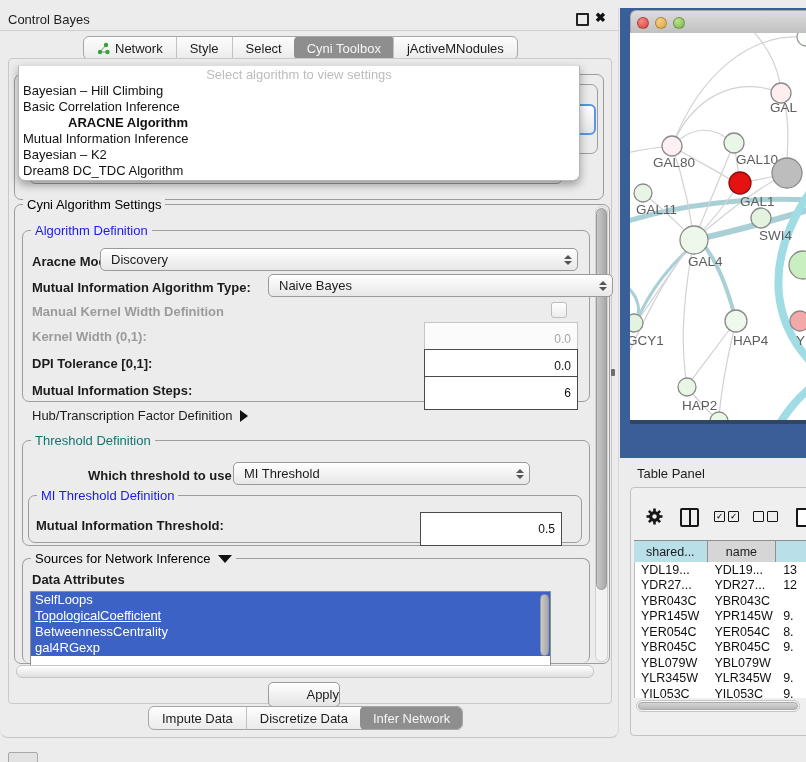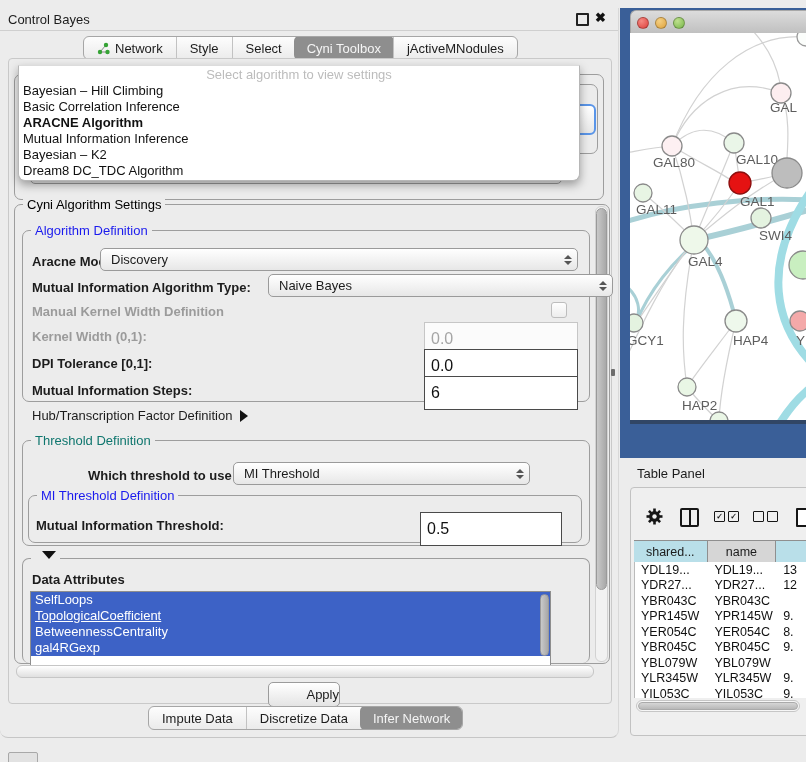--- a/index.html
+++ b/index.html
@@ -41,33 +41,33 @@
   .green-t{color:#0f766e;}
 
   .combo{border:1px solid #9a9a9a;border-radius:5px;background:linear-gradient(#ffffff,#e7e7e7);
     display:flex;align-items:center;font-size:13px;color:#1c1c1c;padding-left:10px;box-sizing:border-box;}
   .combo .val{flex:1;overflow:hidden;white-space:nowrap;}
   .spinners{width:18px;display:flex;flex-direction:column;align-items:center;justify-content:center;gap:2px;}
   .spinners i{display:block;width:0;height:0;border-left:4px solid transparent;border-right:4px solid transparent;}
   .spinners .up{border-bottom:4px solid #555;}
   .spinners .dn{border-top:4px solid #555;}
 
-  .field{border:1px solid #4a4a4a;background:#fff;font-size:16px;color:#111;
-    display:flex;align-items:center;padding:16px 6px;box-sizing:border-box;}
+  .field{border:1px solid #4a4a4a;background:#fff;font-size:12px;color:#111;
+    display:flex;align-items:center;justify-content:flex-end;padding:16px 6px;box-sizing:border-box;}
   .field.disabled{border:1px solid #c6c6c6;background:#fbfbfb;color:#a5a5a5;}
 
   .checkbox{width:14px;height:14px;border:1px solid #bdbdbd;border-radius:3px;background:linear-gradient(#fefefe,#ededed);}
 
   
   #algo-popup{left:18px;top:57px;width:560px;height:114px;background:#fff;
     border:1px solid #b7b7b7;border-top-color:#dcdcdc;border-radius:1px 1px 7px 7px;
     box-shadow:0 4px 10px rgba(0,0,0,.35);z-index:50;}
   #algo-placeholder{height:17px;line-height:17px;text-align:center;color:#bcbcbc;font-size:13px;}
   .popup-item{height:16px;line-height:16px;padding-left:4px;font-size:13px;color:#111;white-space:nowrap;}
-  .popup-item.sel{font-weight:bold;}
+  .popup-item.sel{font-weight:bold;margin-left:45px;}
 
   
   .vtrack{background:#f2f2f2;border:1px solid #d2d2d2;border-radius:6px;}
   .vthumb{background:linear-gradient(90deg,#c9c9c9,#a8a8a8);border:1px solid #9a9a9a;border-radius:6px;}
   .hbar{border:1px solid #c6c6c6;border-radius:6px;background:linear-gradient(#ffffff,#e0e0e0);}
 
   
   #attr-list{left:30px;top:583px;width:519px;height:74px;border:1px solid #8e8e8e;background:#fff;overflow:hidden;}
   .attr-item{height:16px;line-height:16px;padding-left:4px;font-size:13px;color:#fff;background:#3d62c6;white-space:nowrap;}
 
@@ -223,20 +223,21 @@
   <div class="abs groupbox" style="left:28px;top:487px;width:552px;height:46px;">
     <span class="gtitle blue-t">MI Threshold Definition</span>
   </div>
   <div class="abs t13 bold" style="left:36px;top:510px;">Mutual Information Threshold:</div>
   <div class="abs field" style="left:420px;top:504px;width:142px;height:24px;">
       <span>0.5</span>
     </div>
 
   <div class="abs groupbox" style="left:22px;top:550px;width:566px;height:104px;border-bottom:none;">
     <span class="gtitle" style="display:flex;align-items:center;">
+      <span>Sources for Network Inference</span>
       <span style="display:inline-block;width:0;height:0;border-left:7px solid transparent;border-right:7px solid transparent;border-top:8px solid #111;margin-left:7px;"></span>
     </span>
   </div>
   <div class="abs t13 bold" style="left:32px;top:564px;">Data Attributes</div>
   <div class="abs" id="attr-list">
       <div class="attr-item" style="background: rgb(61, 98, 198);">SelfLoops</div>
       <div class="attr-item" style="background: rgb(61, 98, 198); text-decoration: underline;">TopologicalCoefficient</div>
       <div class="attr-item" style="background: rgb(61, 98, 198);">BetweennessCentrality</div>
       <div class="attr-item" style="background: rgb(61, 98, 198);">gal4RGexp</div>
     </div>

